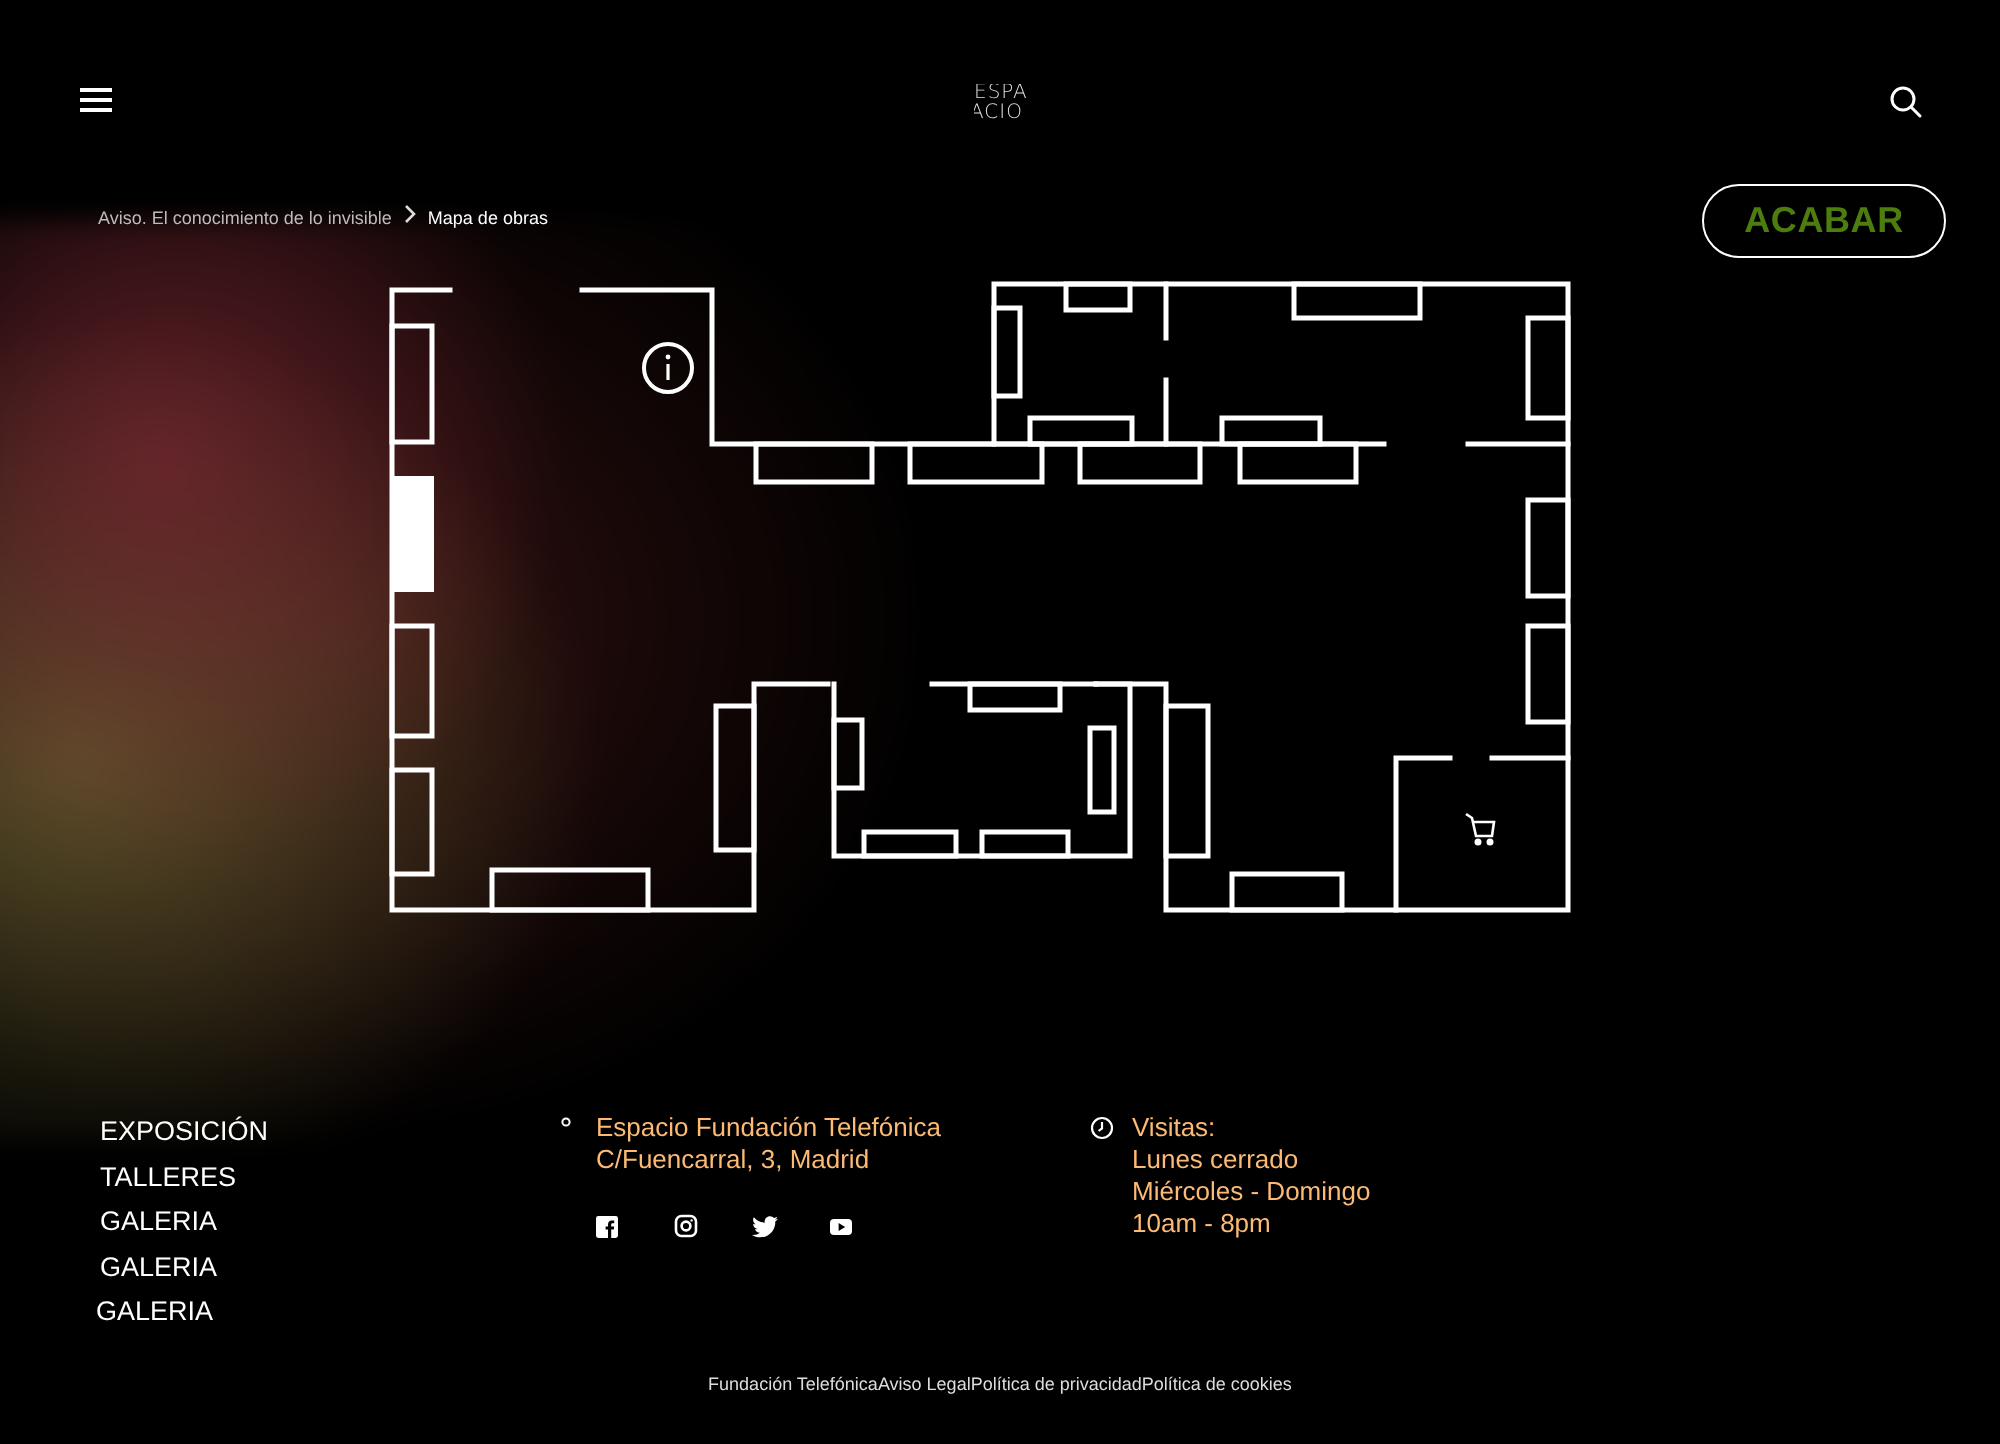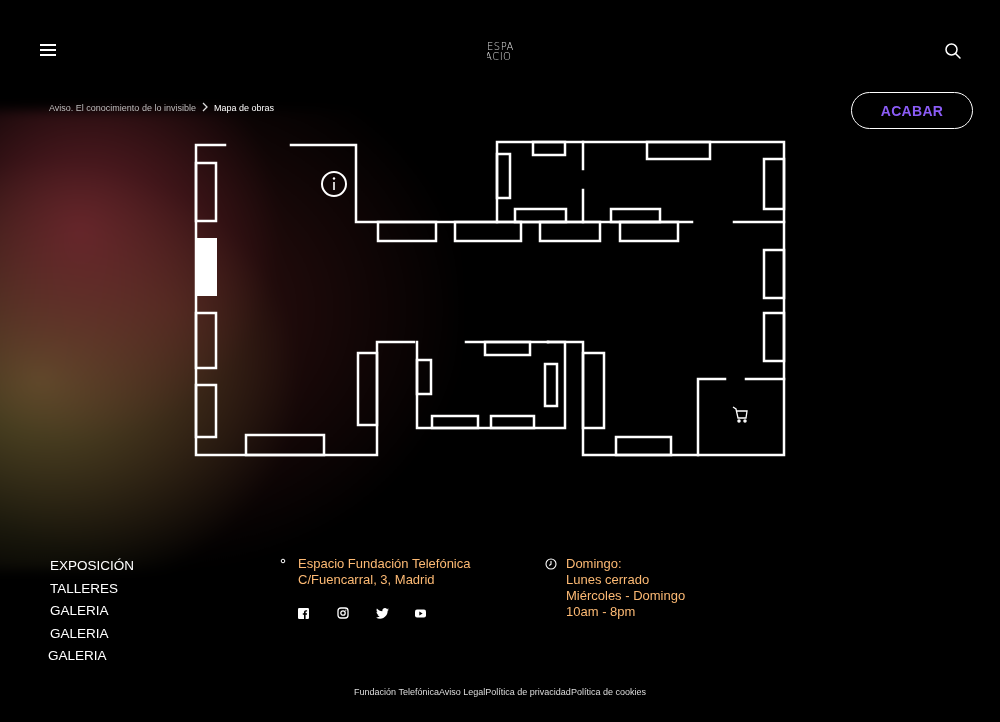--- a/index.html
+++ b/index.html
@@ -30,22 +30,22 @@
 
     .breadcrumb {
       position: absolute; left: 49px; top: 102px; font-size: 9px; display: flex; align-items: center; gap: 6px;
     }
     .crumb-1 { color: #bcbcbc; }
     .crumb-sep { color: #ddd; font-size: 11px; }
     .crumb-2 { color: #fff; }
 
     .acabar {
       position: absolute; left: 851px; top: 92px; width: 122px; height: 37px;
-      border: 1.5px solid #fff; border-radius: 20px; background: transparent; color: #8b5cf6;
-      font-family: "Liberation Sans", sans-serif; font-weight: bold; font-size: 14px; letter-spacing: 0.3px;
+      border: 1.5px solid #fff; border-radius: 20px; background: transparent; color: #4d7c0f;
+      font-family: "Liberation Sans", sans-serif; font-weight: bold; font-size: 18px; letter-spacing: 0.3px;
       display: flex; align-items: center; justify-content: center; cursor: pointer;
     }
 
     .floorplan { position: absolute; left: 0; top: 0; width: 1000px; height: 722px; pointer-events: none; }
     .floorplan .hit { pointer-events: all; cursor: pointer; }
 
     .footer { position: absolute; left: 0; top: 550px; width: 816px; height: 172px; }
     .nav-list { position: absolute; left: 48px; top: 5px; list-style: none; }
     .nav-list li { font-size: 13.5px; line-height: 22.5px; color: #fff; cursor: pointer; padding-left: 2px; }
     .nav-list li.last { padding-left: 0; }
@@ -216,21 +216,21 @@
   </div>
 
   <div class="col col-hours">
     <span class="ico">
       <svg width="12" height="12" viewBox="0 0 12 12">
           <circle cx="6" cy="6" r="5" fill="none" stroke="#fff" stroke-width="1.1"></circle>
           <polyline points="6,3 6,6.2 4.3,7.5" fill="none" stroke="#fff" stroke-width="1.1"></polyline>
         </svg>
     </span>
     <div class="txt" style="padding-left:21px">
-      <div>Domingo:</div>
+      <div>Visitas:</div>
       <div>Lunes cerrado</div>
       <div>Miércoles - Domingo</div>
       <div>10am - 8pm</div>
     </div>
   </div>
 
 
   <div class="legal">
     <a>Fundación Telefónica</a>
     <a>Aviso Legal</a>

